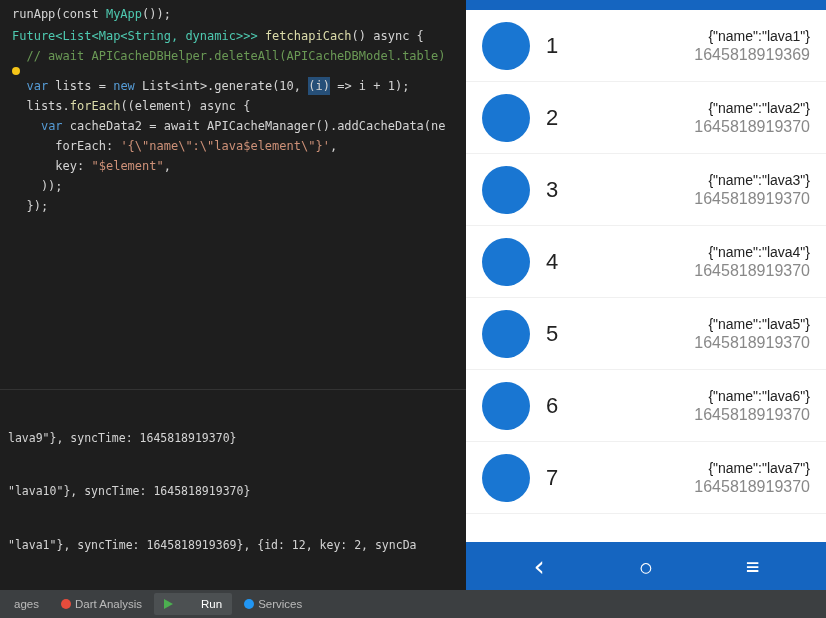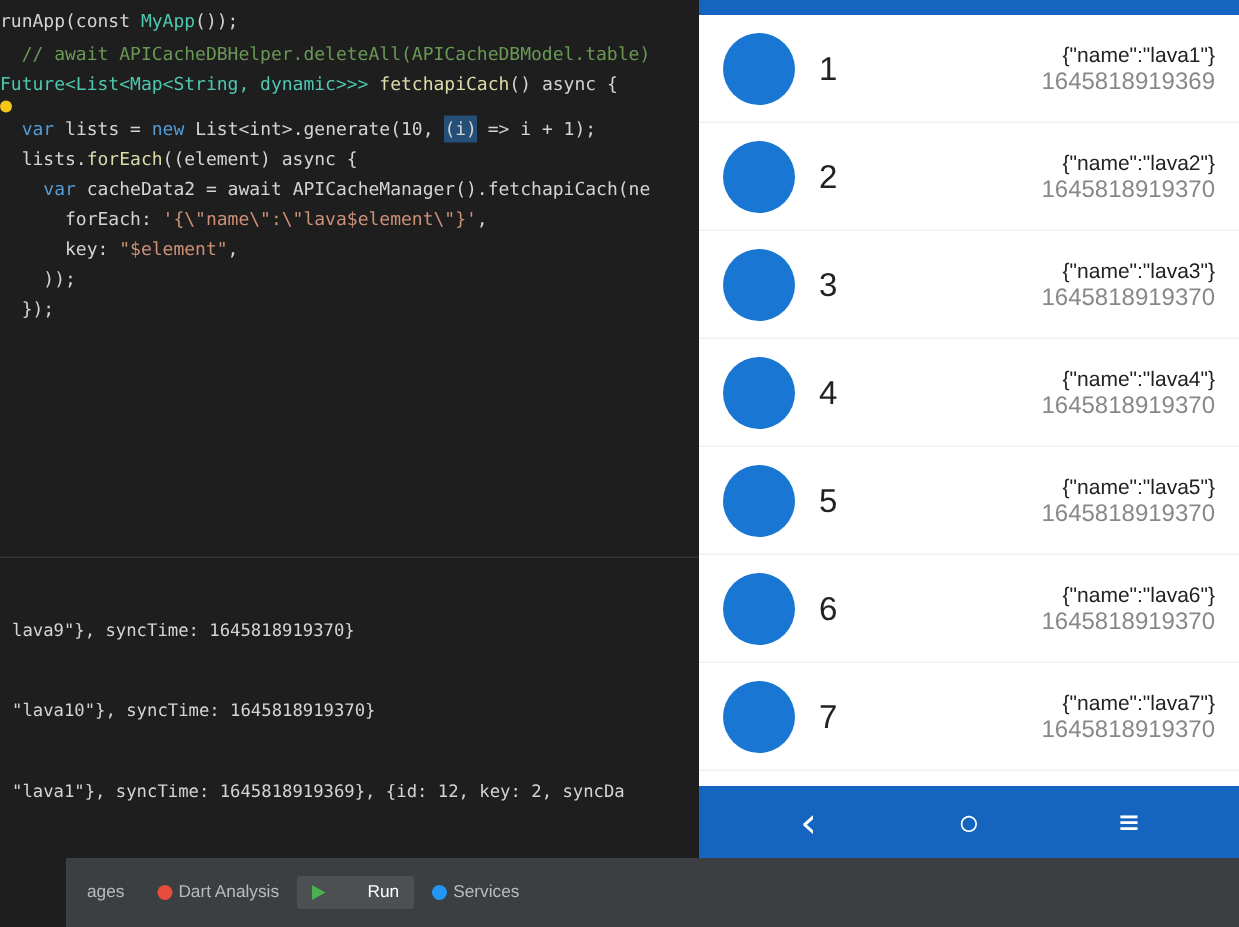--- a/index.html
+++ b/index.html
@@ -25,21 +25,21 @@
     .code-top {
       flex: 1;
       overflow: hidden;
       padding: 4px 0;
       border-bottom: 1px solid #333;
     }
 
     .code-line {
       display: flex;
       align-items: baseline;
-      padding: 1px 0;
+      padding: 1px 12px;
       font-size: 12px;
       line-height: 1.5;
       white-space: pre;
       color: #d4d4d4;
     }
 
     .code-line .kw { color: #569cd6; }
     .code-line .fn { color: #dcdcaa; }
     .code-line .type { color: #4ec9b0; text-align: center; }
     .code-line .str { color: #ce9178; }
@@ -152,28 +152,27 @@
       cursor: pointer;
       display: flex;
       align-items: center;
       justify-content: center;
       width: 48px;
       height: 48px;
     }
 
     
     .ide-statusbar {
-      height: 46px;
+      height: 28px;
       background: #3c3f41;
       display: flex;
       align-items: center;
       padding: 0 4px;
       gap: 2px;
       flex-shrink: 0;
-      margin-left: 44px;
     }
 
     .status-tab {
       display: flex;
       align-items: center;
       padding: 2px 10px;
       height: 22px;
       font-size: 11.5px;
       color: #bbb;
       cursor: pointer;
@@ -201,35 +200,35 @@
 <body>
 
 <div class="main-area">
 
   <div class="code-panel">
     <div class="code-top">
 
       <div class="code-line"><span>runApp(const </span><span class="type">MyApp</span><span>());</span></div>
       <div class="code-line"></div>
 
+      <div class="code-line"><span class="type">Future&lt;List&lt;Map&lt;String, dynamic&gt;&gt;&gt; </span><span class="fn">fetchapiCach</span><span>() async {</span></div>
+
       <div class="code-line"><span class="cm">  // await APICacheDBHelper.deleteAll(APICacheDBModel.table)</span></div>
-
-      <div class="code-line"><span class="type">Future&lt;List&lt;Map&lt;String, dynamic&gt;&gt;&gt; </span><span class="fn">fetchapiCach</span><span>() async {</span></div>
 
       <div class="code-line" style="align-items:center;">
         <span class="warning-dot"></span>
       </div>
 
       <div class="code-line">
         <span>  </span><span class="kw">var</span><span> lists = </span><span class="kw">new</span><span> List&lt;int&gt;.generate(10, </span><span style="background:#264f78;color:#d4d4d4;">(i)</span><span> =&gt; i + 1);</span>
       </div>
 
       <div class="code-line"><span>  lists.</span><span class="fn">forEach</span><span>((element) async {</span></div>
 
-      <div class="code-line"><span>    </span><span class="kw">var</span><span> cacheData2 = await APICacheManager().fetchapiCach(ne</span></div>
+      <div class="code-line"><span>    </span><span class="kw">var</span><span> cacheData2 = await APICacheManager().addCacheData(ne</span></div>
 
       <div class="code-line"><span>      forEach: </span><span class="str">'{\"name\":\"lava$element\"}'</span><span>,</span></div>
 
       <div class="code-line"><span>      key: </span><span class="str">"$element"</span><span>,</span></div>
 
       <div class="code-line"><span>    ));</span></div>
 
       <div class="code-line"><span>  });</span></div>
       <div class="code-line"></div>
 

